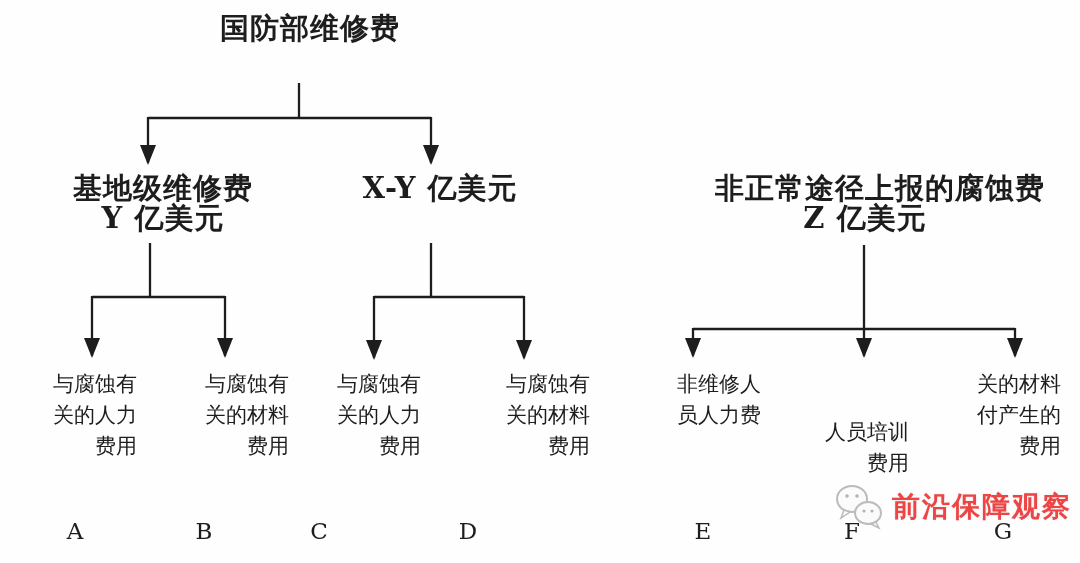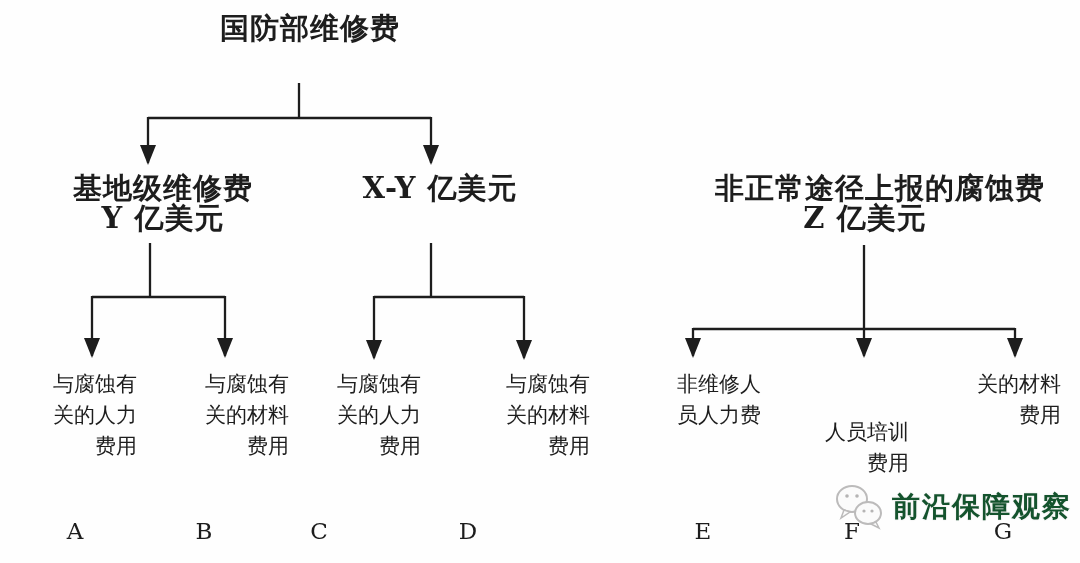--- a/index.html
+++ b/index.html
@@ -41,21 +41,21 @@
     left:832px;top:482px;
     display:flex;
     align-items:center;
     gap:4px;
     z-index:2;
   }
   .watermark-text{
     font-size:28px;
     font-weight:bold;
     letter-spacing:2px;
-    color:#14532d;
+    color:#ef4444;
     text-shadow:0 0 2px #e3e2e2;
     white-space:nowrap;
   }
 </style>
 </head>
 <body>
 
 <div class="stage">
 
   <svg class="connectors" viewBox="0 0 1080 563" xmlns="http://www.w3.org/2000/svg">
@@ -135,20 +135,21 @@
     <div>员人力费</div>
   </div>
 
   <div class="leaf" style="left:799px;top:369px;width:110px;margin-top:48px;">
     <div>人员培训</div>
     <div>费用</div>
   </div>
 
   <div class="leaf" style="left:951px;top:369px;width:110px;">
     <div>关的材料</div>
+    <div>付产生的</div>
     <div>费用</div>
   </div>
 
   <div class="letter" style="left:55px;top:518px;">A</div>
   <div class="letter" style="left:184px;top:518px;">B</div>
   <div class="letter" style="left:299px;top:518px;">C</div>
   <div class="letter" style="left:448px;top:518px;">D</div>
   <div class="letter" style="left:683px;top:518px;">E</div>
   <div class="letter" style="left:832px;top:518px;">F</div>
   <div class="letter" style="left:983px;top:518px;">G</div>

